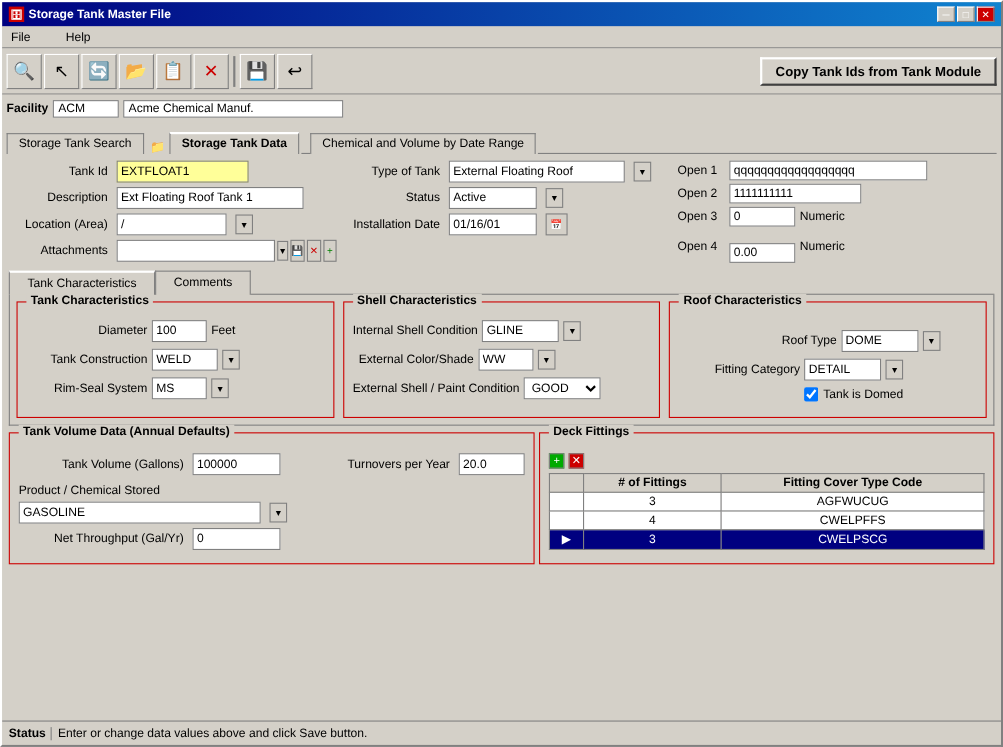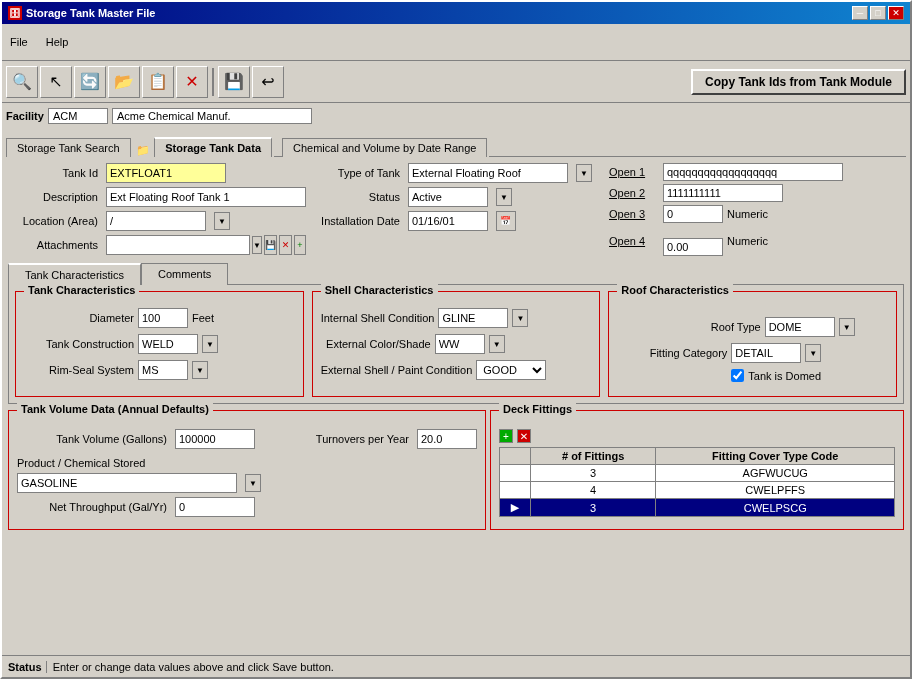--- a/index.html
+++ b/index.html
@@ -6,21 +6,21 @@
     body { background: #d4d0c8; width: 912px; height: 679px; overflow: hidden; }
 
     .window { width: 912px; height: 679px; background: #d4d0c8; border: 2px solid #fff; border-right-color: #808080; border-bottom-color: #808080; display: flex; flex-direction: column; }
 
     .title-bar { background: linear-gradient(to right, #000080, #1084d0); color: white; padding: 3px 6px; display: flex; align-items: center; justify-content: space-between; height: 22px; }
     .title-bar-text { display: flex; align-items: center; gap: 4px; font-weight: bold; font-size: 11px; }
     .title-bar-icon { width: 14px; height: 14px; background: #c00; display: flex; align-items: center; justify-content: center; font-size: 9px; color: white; }
     .title-bar-buttons { display: flex; gap: 2px; }
     .title-btn { width: 16px; height: 14px; background: #d4d0c8; border: 1px solid #fff; border-right-color: #808080; border-bottom-color: #808080; font-size: 9px; display: flex; align-items: center; justify-content: center; cursor: pointer; }
 
-    .menu-bar { background: #d4d0c8; padding: 18px 4px; display: flex; gap: 10px; border-bottom: 1px solid #808080; height: 20px; align-items: center; }
+    .menu-bar { background: #d4d0c8; padding: 1px 4px; display: flex; gap: 24px; border-bottom: 1px solid #808080; height: 20px; align-items: center; }
     .menu-item { padding: 2px 4px; cursor: pointer; }
 
     .toolbar { background: #d4d0c8; padding: 2px 4px; display: flex; align-items: center; gap: 2px; border-bottom: 1px solid #808080; height: 42px; }
     .toolbar-btn { width: 32px; height: 32px; background: #d4d0c8; border: 1px solid #fff; border-right-color: #808080; border-bottom-color: #808080; cursor: pointer; display: flex; align-items: center; justify-content: center; font-size: 16px; }
     .toolbar-separator { width: 2px; height: 28px; background: #808080; margin: 0 2px; }
     .toolbar-copy-btn { margin-left: auto; padding: 4px 12px; background: #d4d0c8; border: 2px solid #fff; border-right-color: #404040; border-bottom-color: #404040; cursor: pointer; font-weight: bold; font-size: 12px; }
 
     .tabs-row { display: flex; align-items: center; padding: 2px 4px; background: #d4d0c8; height: 26px; }
     .facility-label { font-weight: bold; margin-right: 4px; }
     .facility-id { background: white; border: 1px solid #808080; padding: 1px 4px; width: 60px; }
@@ -33,21 +33,21 @@
 
     .content { flex: 1; background: #d4d0c8; padding: 6px; overflow: hidden; }
 
     .form-row { display: flex; align-items: center; margin-bottom: 4px; gap: 8px; }
     .form-label { text-align: right; min-width: 90px; }
     .form-input { background: #ffff99; border: 1px solid #808080; padding: 1px 3px; height: 20px; }
     .form-input-white { background: white; border: 1px solid #808080; padding: 1px 3px; height: 20px; }
 
     .open-fields { display: flex; flex-direction: column; gap: 3px; }
     .open-row { display: flex; align-items: center; gap: 4px; }
-    .open-label { min-width: 50px; text-align: left; text-decoration: underline; }
+    .open-label { min-width: 50px; text-align: center; }
     .open-input { background: white; border: 1px solid #808080; padding: 1px 3px; height: 18px; }
 
     .dropdown-arrow { width: 16px; height: 18px; background: #d4d0c8; border: 1px solid #808080; display: flex; align-items: center; justify-content: center; font-size: 8px; cursor: pointer; }
     .main-tab { padding: 4px 16px; background: #d4d0c8; border: 1px solid #808080; border-bottom: none; cursor: pointer; }
     .main-tab.active { background: #d4d0c8; border-top: 2px solid #fff; }
 
     .char-group { border: 1px solid #c00; padding: 8px; position: relative; }
     .char-group-title { position: absolute; top: -8px; left: 8px; background: #d4d0c8; padding: 0 4px; font-weight: bold; color: black; }
 
     .char-row { display: flex; align-items: center; gap: 4px; margin-bottom: 6px; }
@@ -141,21 +141,21 @@
 
     <div style="display:grid; grid-template-columns: 1fr 1fr 1fr; gap:4px; margin-bottom:4px;">
 
       <div>
         <div class="form-row">
           <span class="form-label">Tank Id</span>
           <input class="form-input" value="EXTFLOAT1" style="width: 120px;">
         </div>
         <div class="form-row">
           <span class="form-label">Description</span>
-          <input class="form-input-white" value="Ext Floating Roof Tank 1" style="width: 200px;">
+          <input class="form-input-white" value="Ext Floating Roof Tank 1" style="width: 170px;">
         </div>
         <div class="form-row">
           <span class="form-label">Location (Area)</span>
           <input class="form-input-white" value="/" style="width: 100px;">
           <div class="dropdown-arrow">▼</div>
         </div>
         <div class="form-row">
           <span class="form-label">Attachments</span>
           <div class="attachment-row" style="width:200px;">
             <input class="attach-input" value="" style="">

